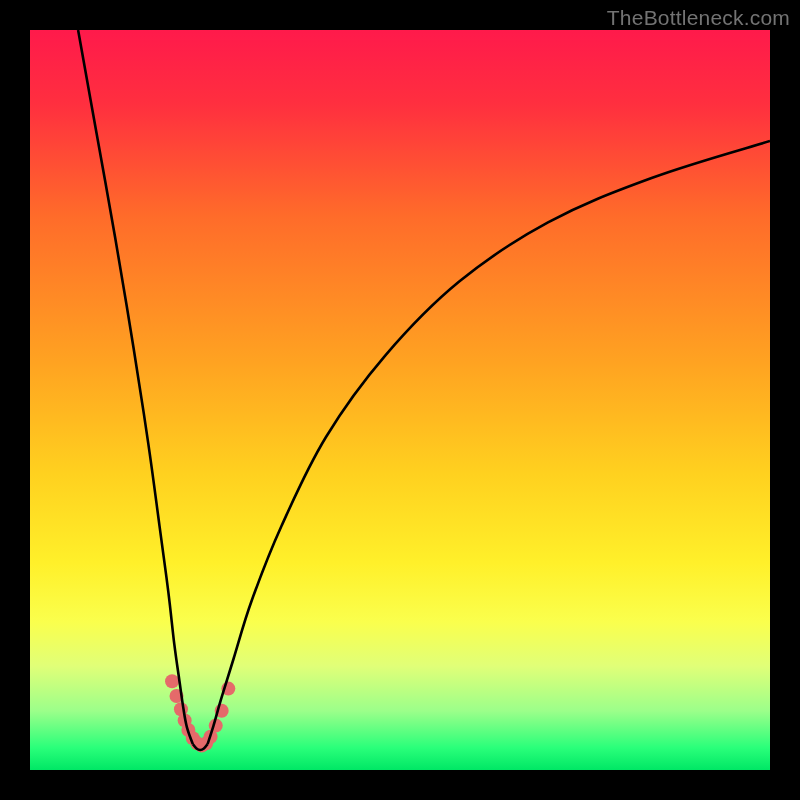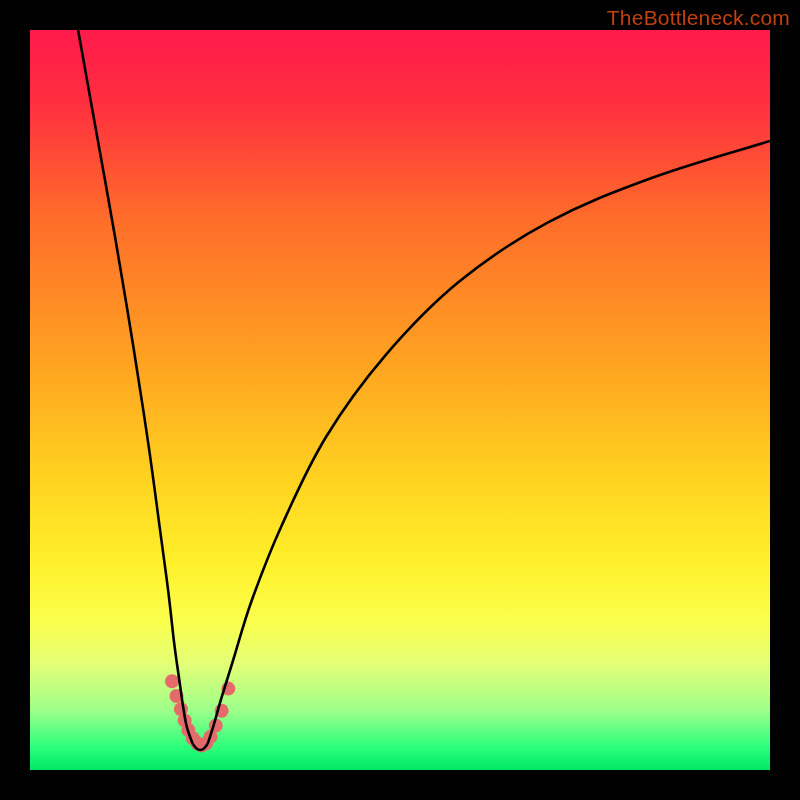--- a/index.html
+++ b/index.html
@@ -23,21 +23,21 @@
     position: absolute;
     left: 0;
     top: 0;
     width: 740px;
     height: 740px;
   }
   .watermark {
     position: absolute;
     top: 6px;
     right: 10px;
-    color: #c2410c;
+    color: #737373;
     font-size: 21px;
     font-weight: 400;
     letter-spacing: 0.2px;
   }
   svg { display: block; }
 </style>
 </head>
 <body>
 
 <div class="frame">

